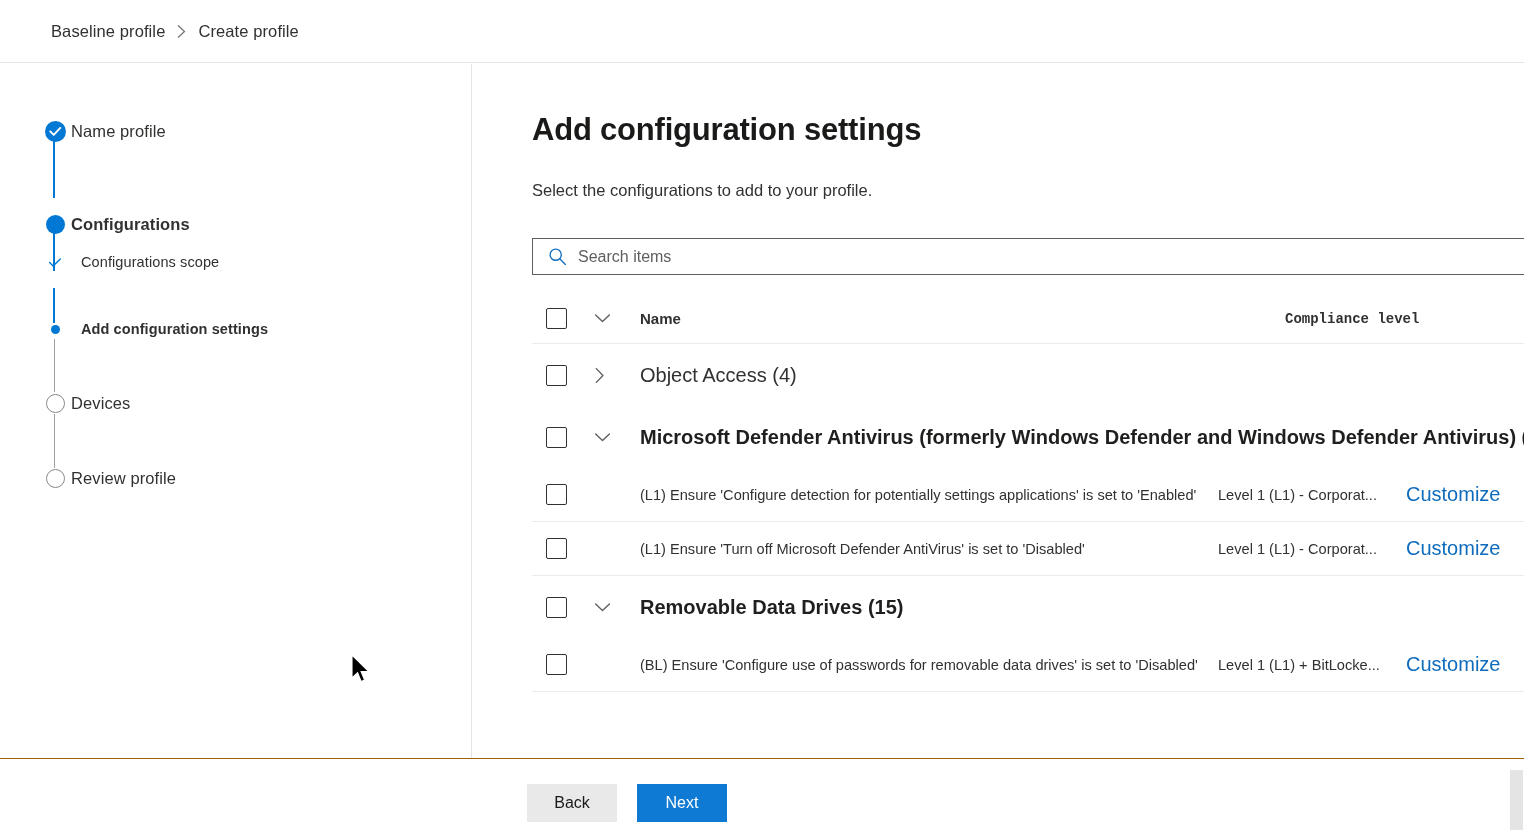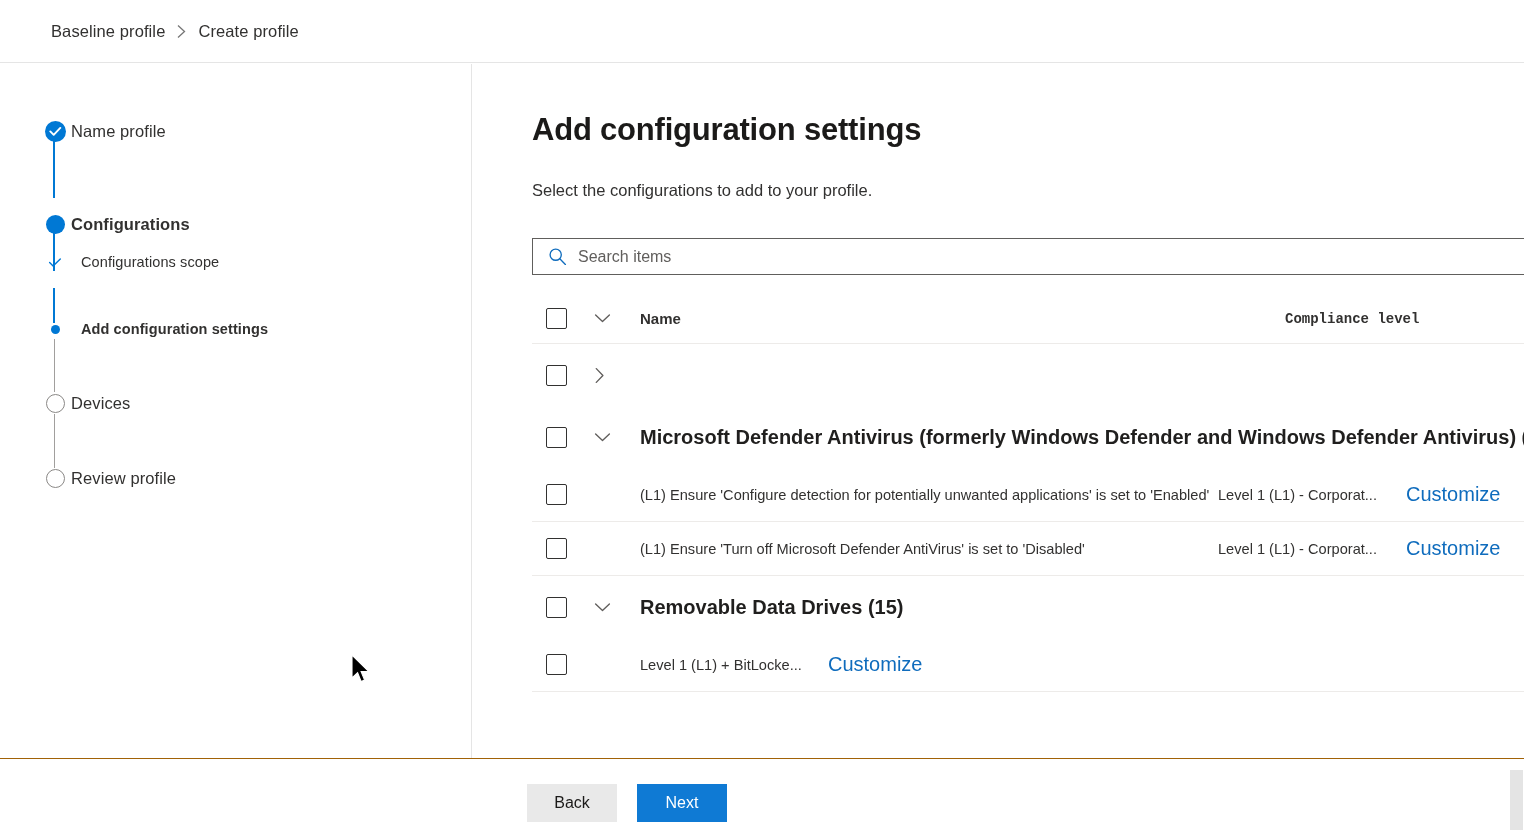--- a/index.html
+++ b/index.html
@@ -425,20 +425,23 @@
 
       <div class="row group">
         <div class="cell-check">
           <span class="checkbox"></span>
         </div>
         <div class="cell-chevron">
           <svg width="11" height="17" viewBox="0 0 11 17">
               <path d="M2.3 1.6 L8.9 8.5 L2.3 15.4" fill="none" stroke="#605e5c" stroke-width="1.35" stroke-linecap="round" stroke-linejoin="round"></path>
             </svg>
         </div>
+        <div class="cell-name">
+          <span class="name-group normal">Object Access (4)</span>
+        </div>
         <div class="cell-compliance"></div>
         <div class="cell-action"></div>
       </div>
 
       <div class="row group">
         <div class="cell-check">
           <span class="checkbox"></span>
         </div>
         <div class="cell-chevron">
           <svg width="17" height="11" viewBox="0 0 17 11">
@@ -449,21 +452,21 @@
           <span class="name-group">Microsoft Defender Antivirus (formerly Windows Defender and Windows Defender Antivirus) (2)</span>
         </div>
       </div>
 
       <div class="row item bordered">
         <div class="cell-check">
           <span class="checkbox"></span>
         </div>
         <div class="cell-chevron spacer"></div>
         <div class="cell-name" style="max-width:578px;">
-          <span class="name-item">(L1) Ensure 'Configure detection for potentially unwanted applications' is set to 'Enabled'</span>
+          <span class="name-item">(L1) Ensure 'Configure detection for potentially settings applications' is set to 'Enabled'</span>
         </div>
         <div class="cell-compliance">Level 1 (L1) - Corporat...</div>
         <div class="cell-action">
           <span class="link-customize">Customize</span>
         </div>
       </div>
 
       <div class="row item bordered">
         <div class="cell-check">
           <span class="checkbox"></span>
@@ -492,20 +495,23 @@
         </div>
         <div class="cell-compliance"></div>
         <div class="cell-action"></div>
       </div>
 
       <div class="row item bordered">
         <div class="cell-check">
           <span class="checkbox"></span>
         </div>
         <div class="cell-chevron spacer"></div>
+        <div class="cell-name" style="max-width:578px;">
+          <span class="name-item">(BL) Ensure 'Configure use of passwords for removable data drives' is set to 'Disabled'</span>
+        </div>
         <div class="cell-compliance">Level 1 (L1) + BitLocke...</div>
         <div class="cell-action">
           <span class="link-customize">Customize</span>
         </div>
       </div>
 
     </div>
   </div>
 
   <div class="footer">

